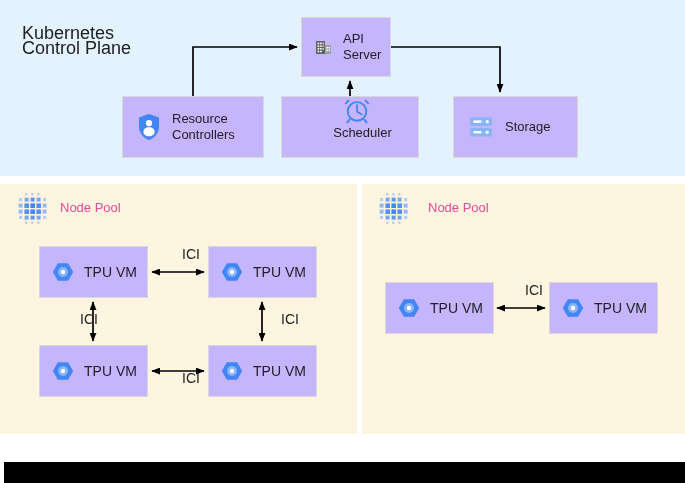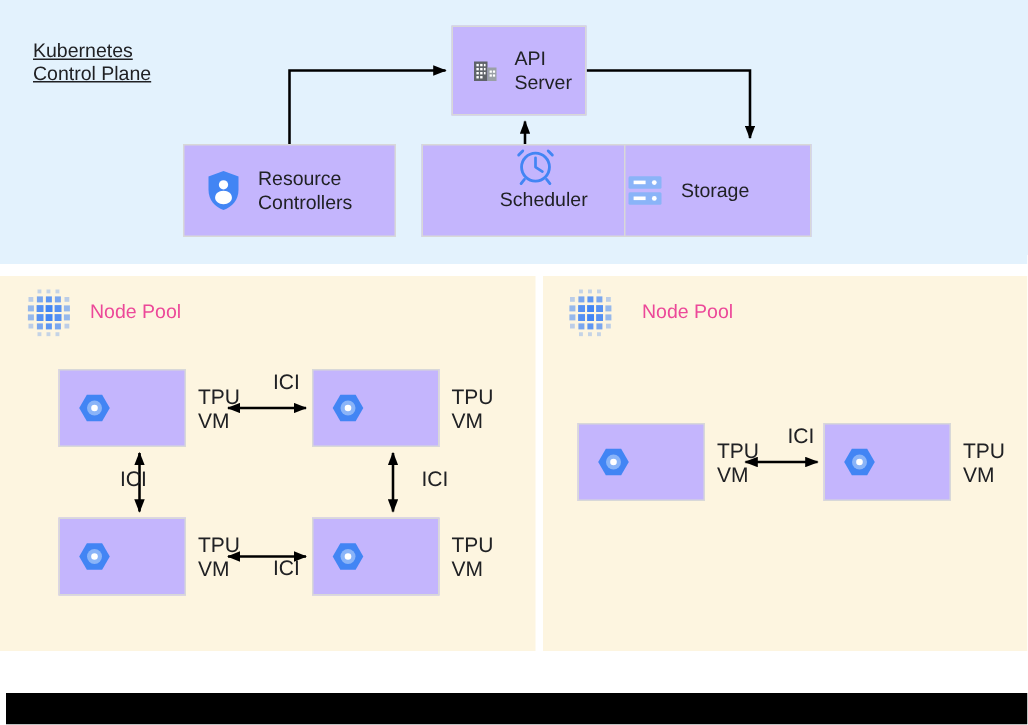--- a/index.html
+++ b/index.html
@@ -46,25 +46,24 @@
     left: 4px;
     top: 462px;
     width: 681px;
     height: 21px;
     background: #000000;
   }
 
   
   .panel-title {
     position: absolute;
-    font-size: 13px;
+    font-size: 18px;
     color: #202124;
     line-height: 15px;
     white-space: pre-line;
-    text-decoration: underline;
   }
   #control-plane-title {
     left: 22px;
     top: 26px;
   }
   .node-pool-title {
     position: absolute;
     font-size: 13px;
     color: #ec4899;
     line-height: 16px;
@@ -112,30 +111,30 @@
   #resource-controllers-box .box-label { margin-left: 11px; }
 
   #scheduler-box {
     left: 281px; top: 96px; width: 138px; height: 62px;
     padding-left: 14px;
     flex-direction: column;
   }
   #scheduler-box .box-label { margin-left: 11px; }
 
   #storage-box {
-    left: 416px; top: 96px; width: 125px; height: 62px;
+    left: 453px; top: 96px; width: 125px; height: 62px;
+    padding-left: 14px;
   }
   #storage-box .box-label { margin-left: 11px; }
 
   
   .tpu-box {
-    width: 85px;
+    width: 109px;
     height: 52px;
     padding-left: 12px;
-    gap: 48px;
   }
   .tpu-box .box-label { margin-left: 10px; font-size: 14px; }
 
   #tpu-vm-1 { left: 39px;  top: 246px; }
   #tpu-vm-2 { left: 208px; top: 246px; }
   #tpu-vm-3 { left: 39px;  top: 345px; }
   #tpu-vm-4 { left: 208px; top: 345px; }
   #tpu-vm-5 { left: 385px; top: 282px; }
   #tpu-vm-6 { left: 549px; top: 282px; }
 

